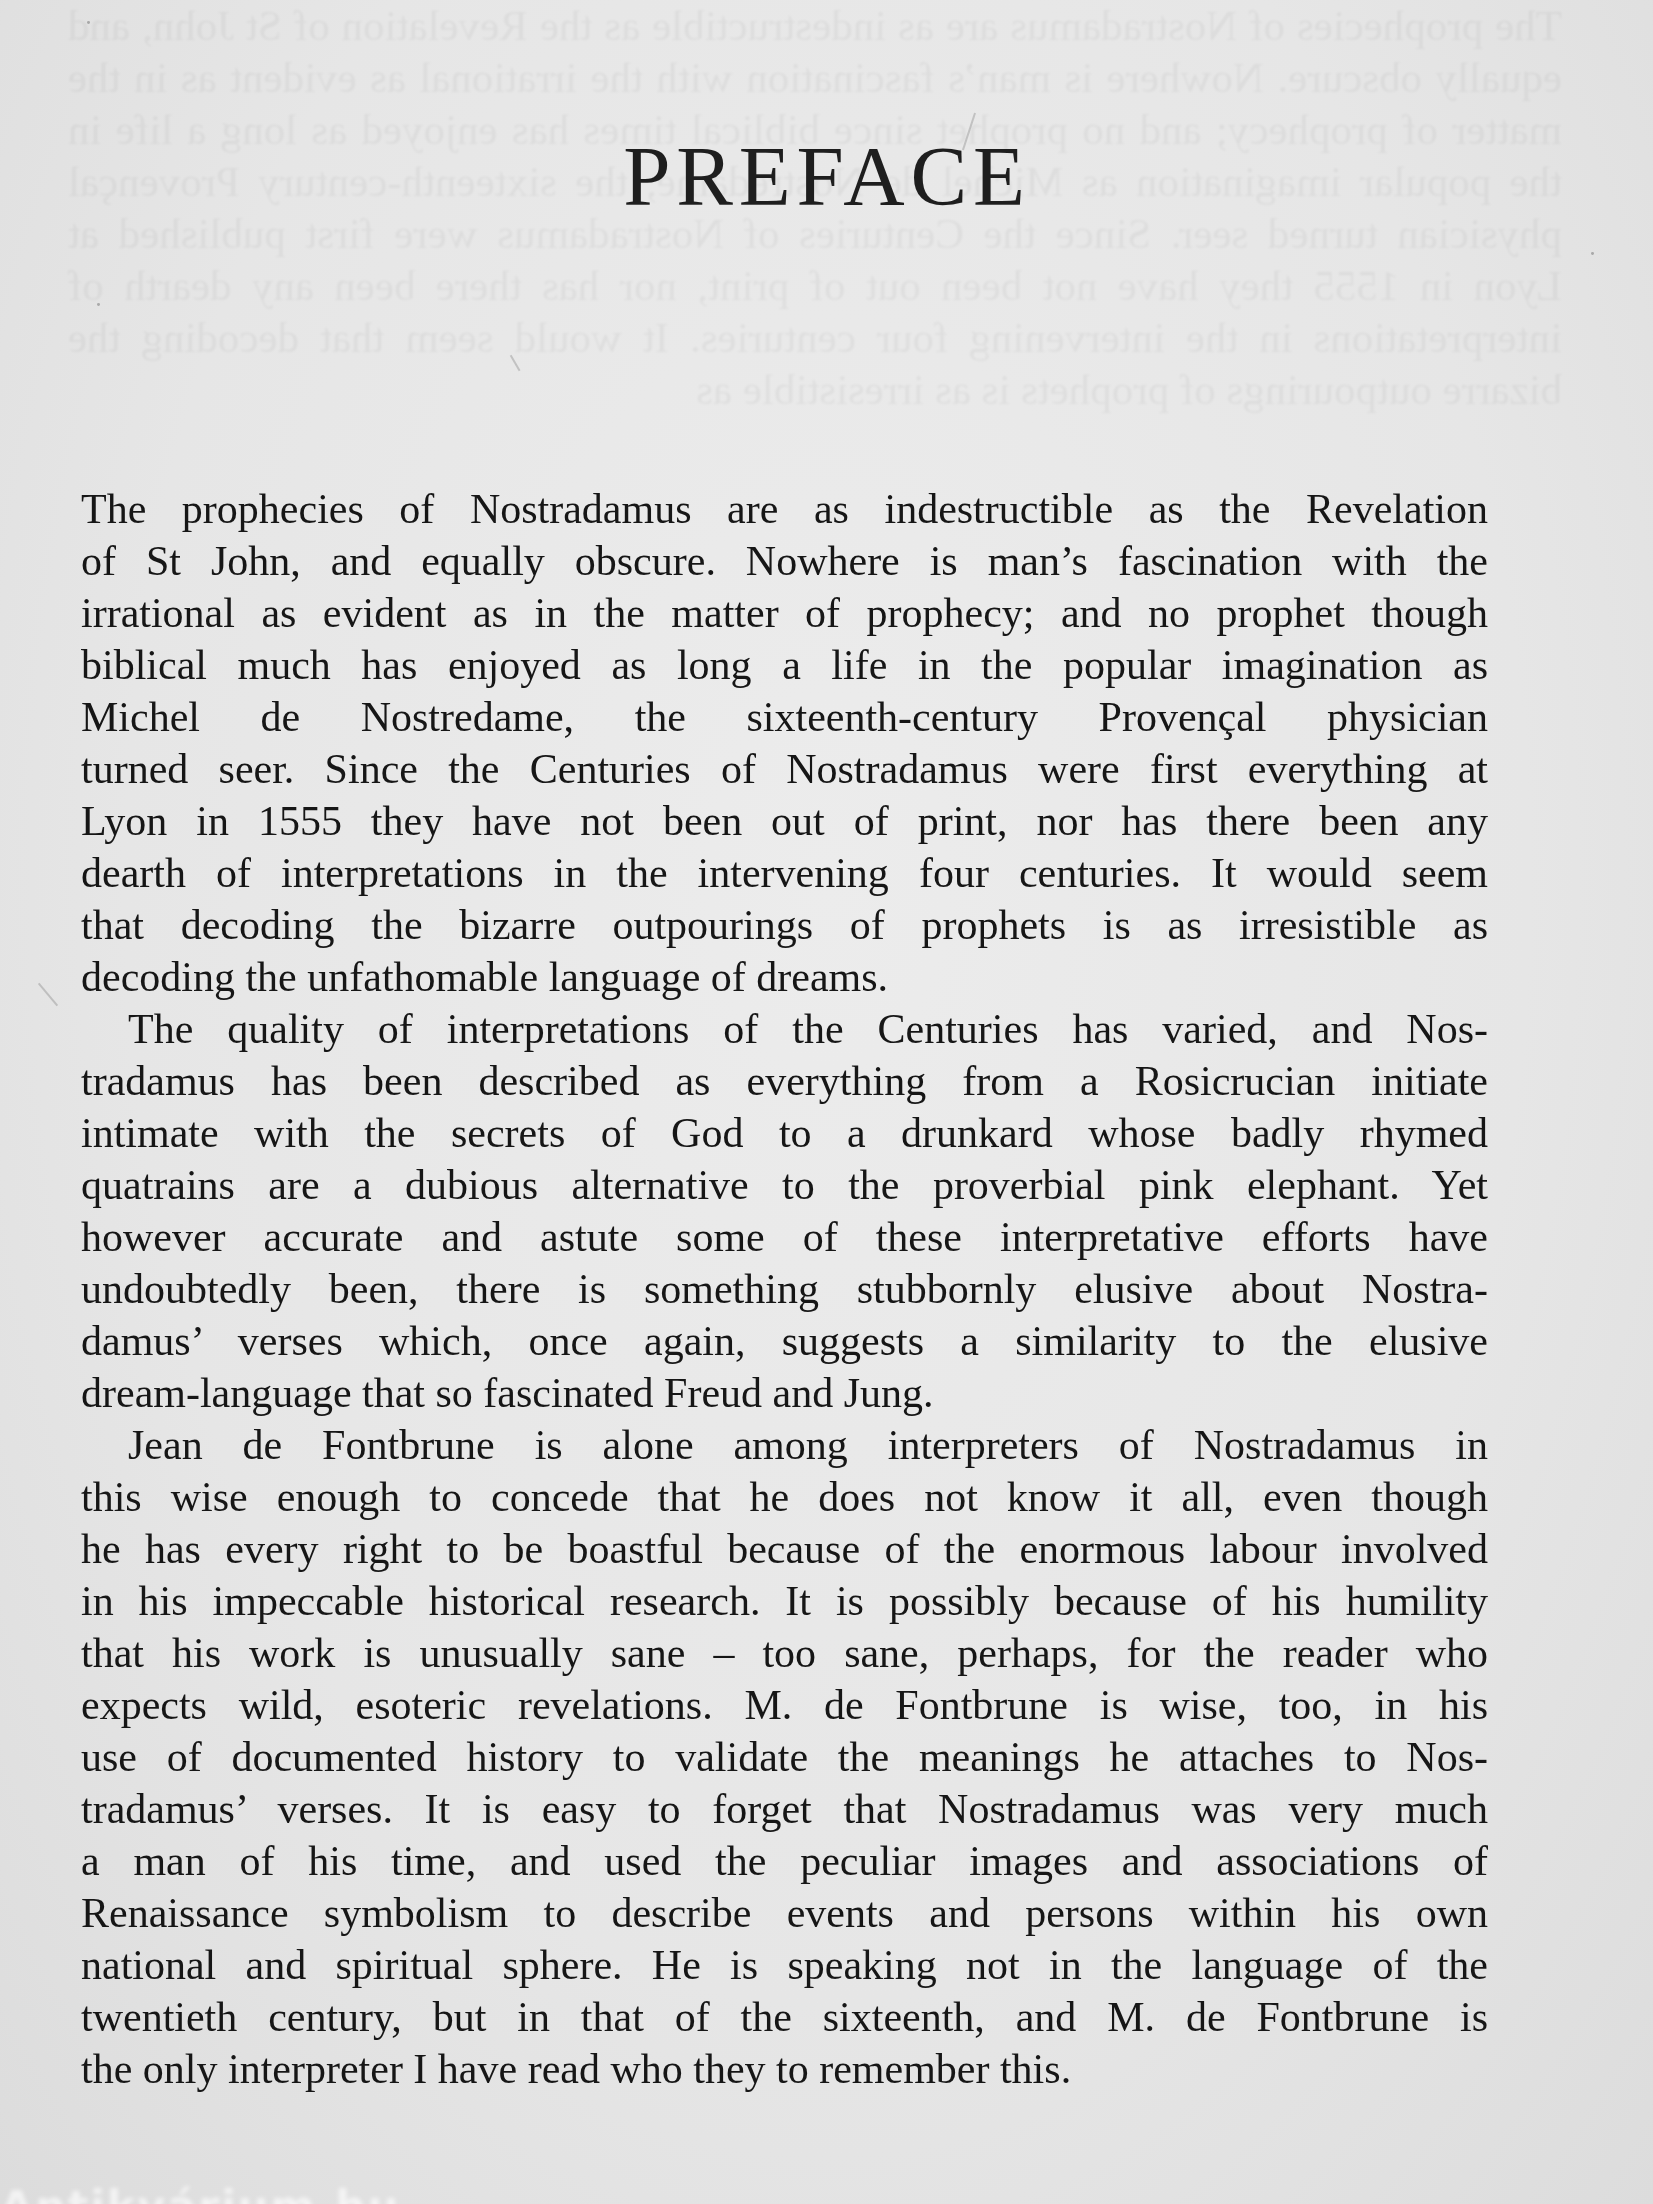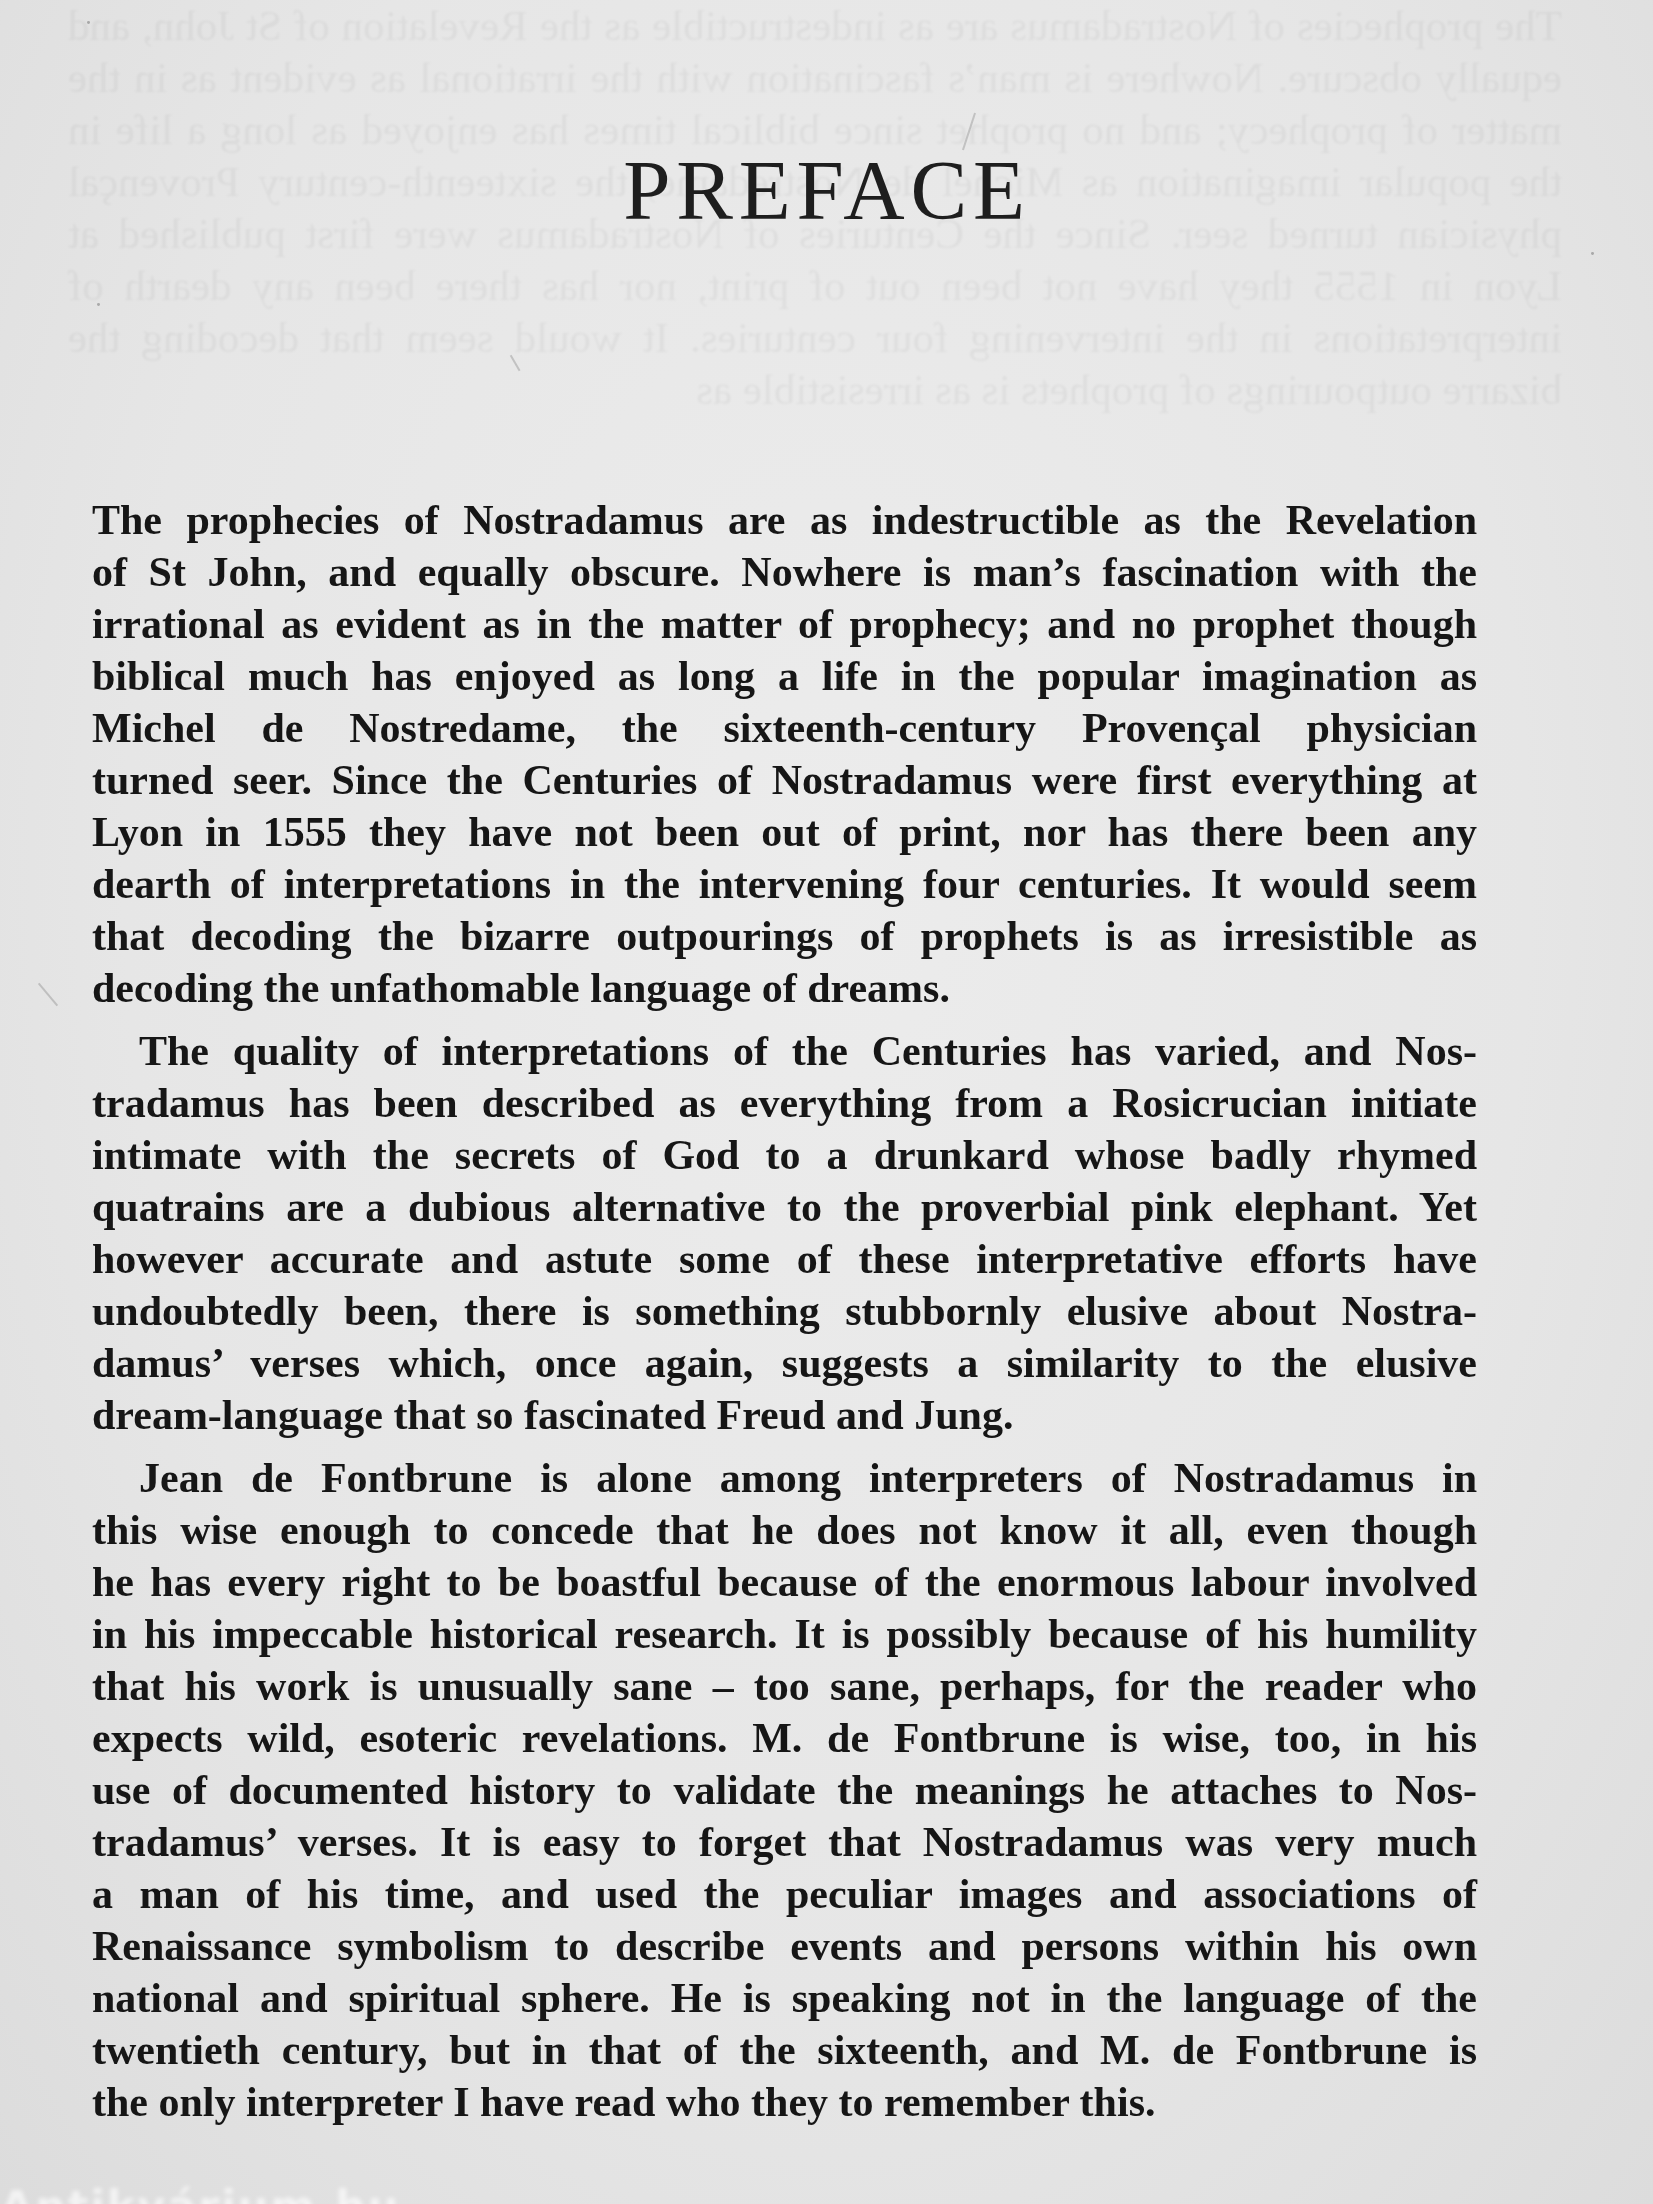--- a/index.html
+++ b/index.html
@@ -37,36 +37,35 @@
     }
     .title {
       position: absolute;
       left: 0; right: 0;
       top: 134px;
       text-align: center;
       font-size: 85px;
       letter-spacing: 5.8px;
       font-weight: normal;
       color: #1e1e1e;
-      margin: 14px;
+      margin: 0;
       line-height: 1;
     }
     .body-text {
       position: absolute;
       left: 81px;
       top: 483px;
       width: 1407px;
       font-size: 42px;
       line-height: 52px;
       text-align: justify;
       color: #161616;
     }
     .body-text p {
-      margin: 11px;
-      font-weight: bold;
+      margin: 0;
     }
     .body-text p + p {
       text-indent: 47px;
     }
     .line {
       display: block;
       text-align: justify;
       text-align-last: justify;
       white-space: nowrap;
       height: 52px;

